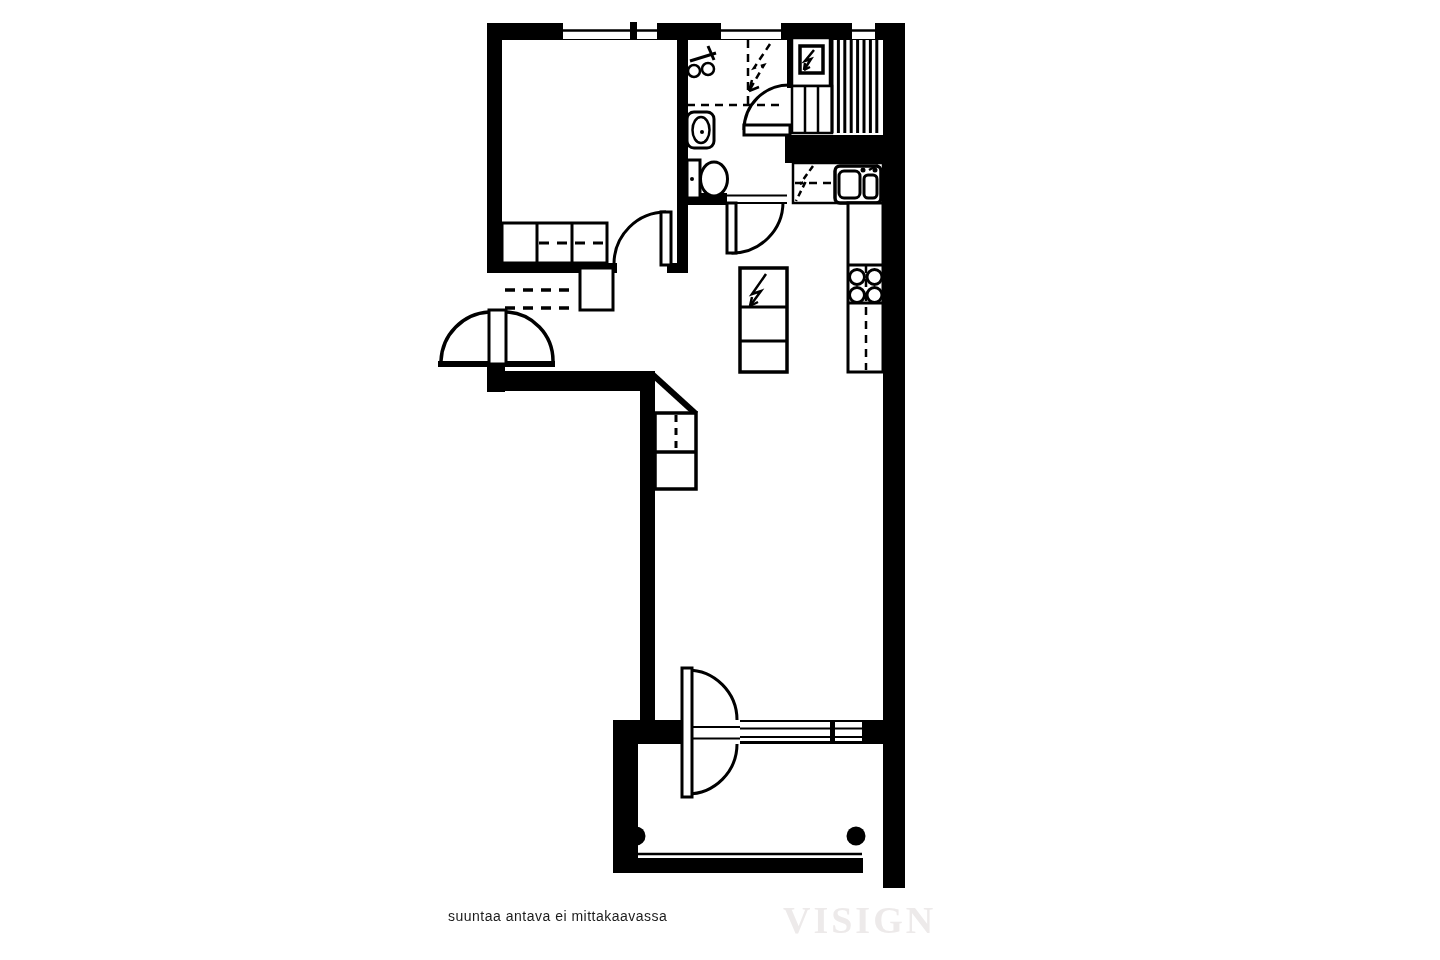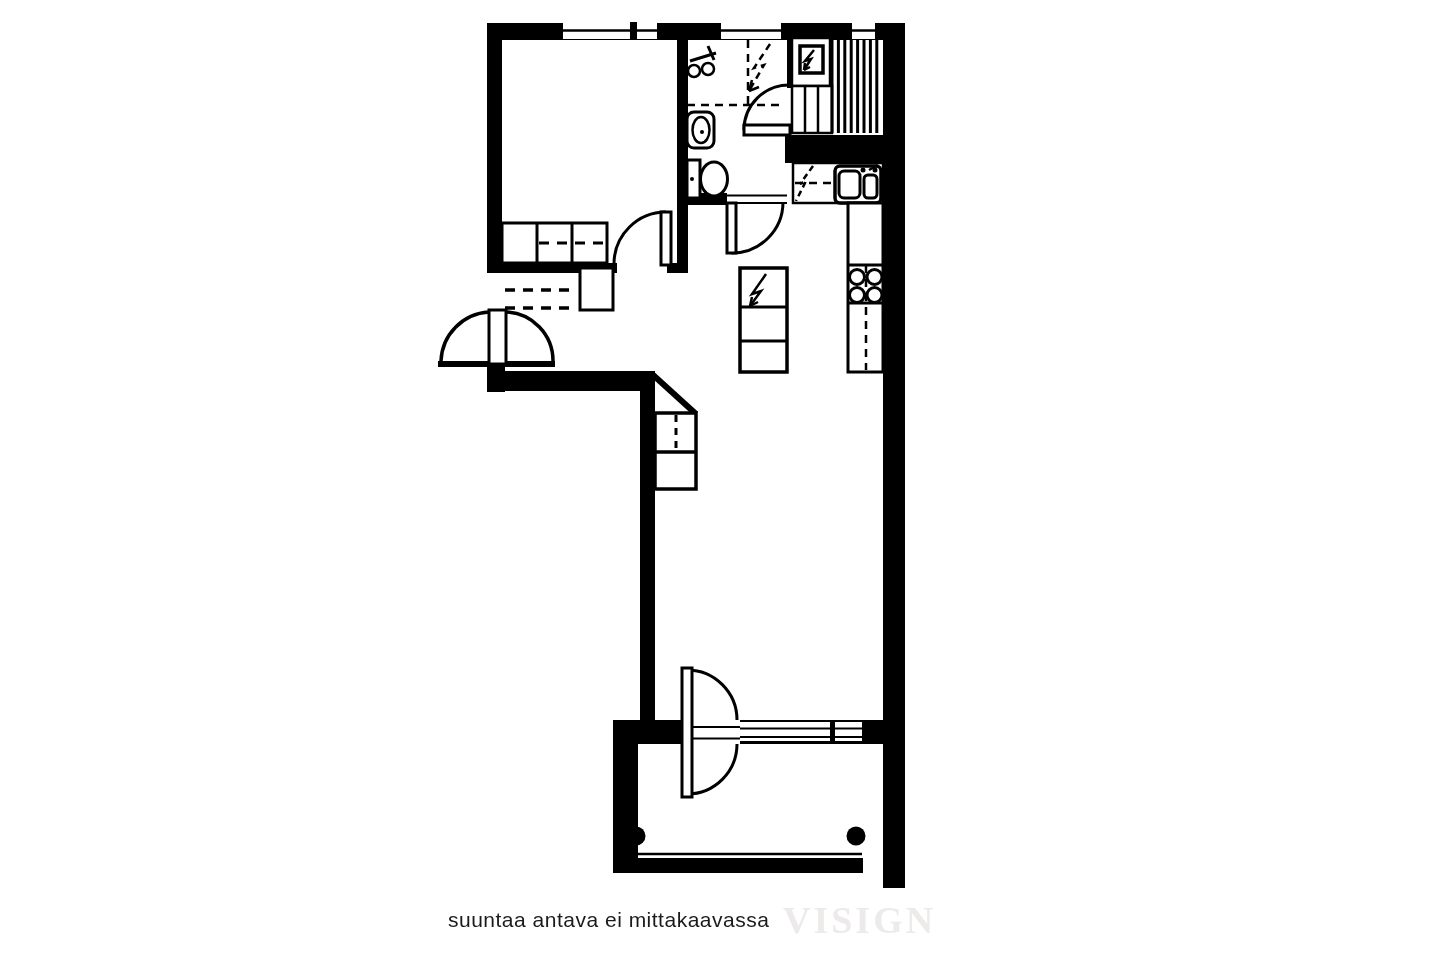--- a/index.html
+++ b/index.html
@@ -5,21 +5,21 @@
   :root{
     --ink:#000000;
     --paper:#ffffff;
     --watermark:#edeaea;
     --caption:#1b1b1b;
   }
   html,body{margin:0;padding:0;background:var(--paper);}
   .page{position:relative;width:1440px;height:960px;background:var(--paper);overflow:hidden;
         font-family:"Liberation Sans", sans-serif;}
   .plan-svg{position:absolute;left:0;top:0;width:1440px;height:960px;}
-  .caption{position:absolute;left:448px;top:908px;font-size:21px;color:var(--caption);
+  .caption{position:absolute;left:448px;top:908px;font-size:14px;color:var(--caption);
            letter-spacing:0.5px;}
   .watermark{position:absolute;left:783px;top:898px;font-size:38px;color:var(--watermark);
              font-family:"Liberation Serif", serif;letter-spacing:3px;font-weight:600;}
   
   .wall{fill:var(--ink);stroke:none;}
   .wh{fill:var(--paper);stroke:none;}
   .ln{stroke:var(--ink);fill:none;}
   .fx{stroke:var(--ink);fill:var(--paper);}
   .dot{fill:var(--ink);stroke:none;}
 </style>

